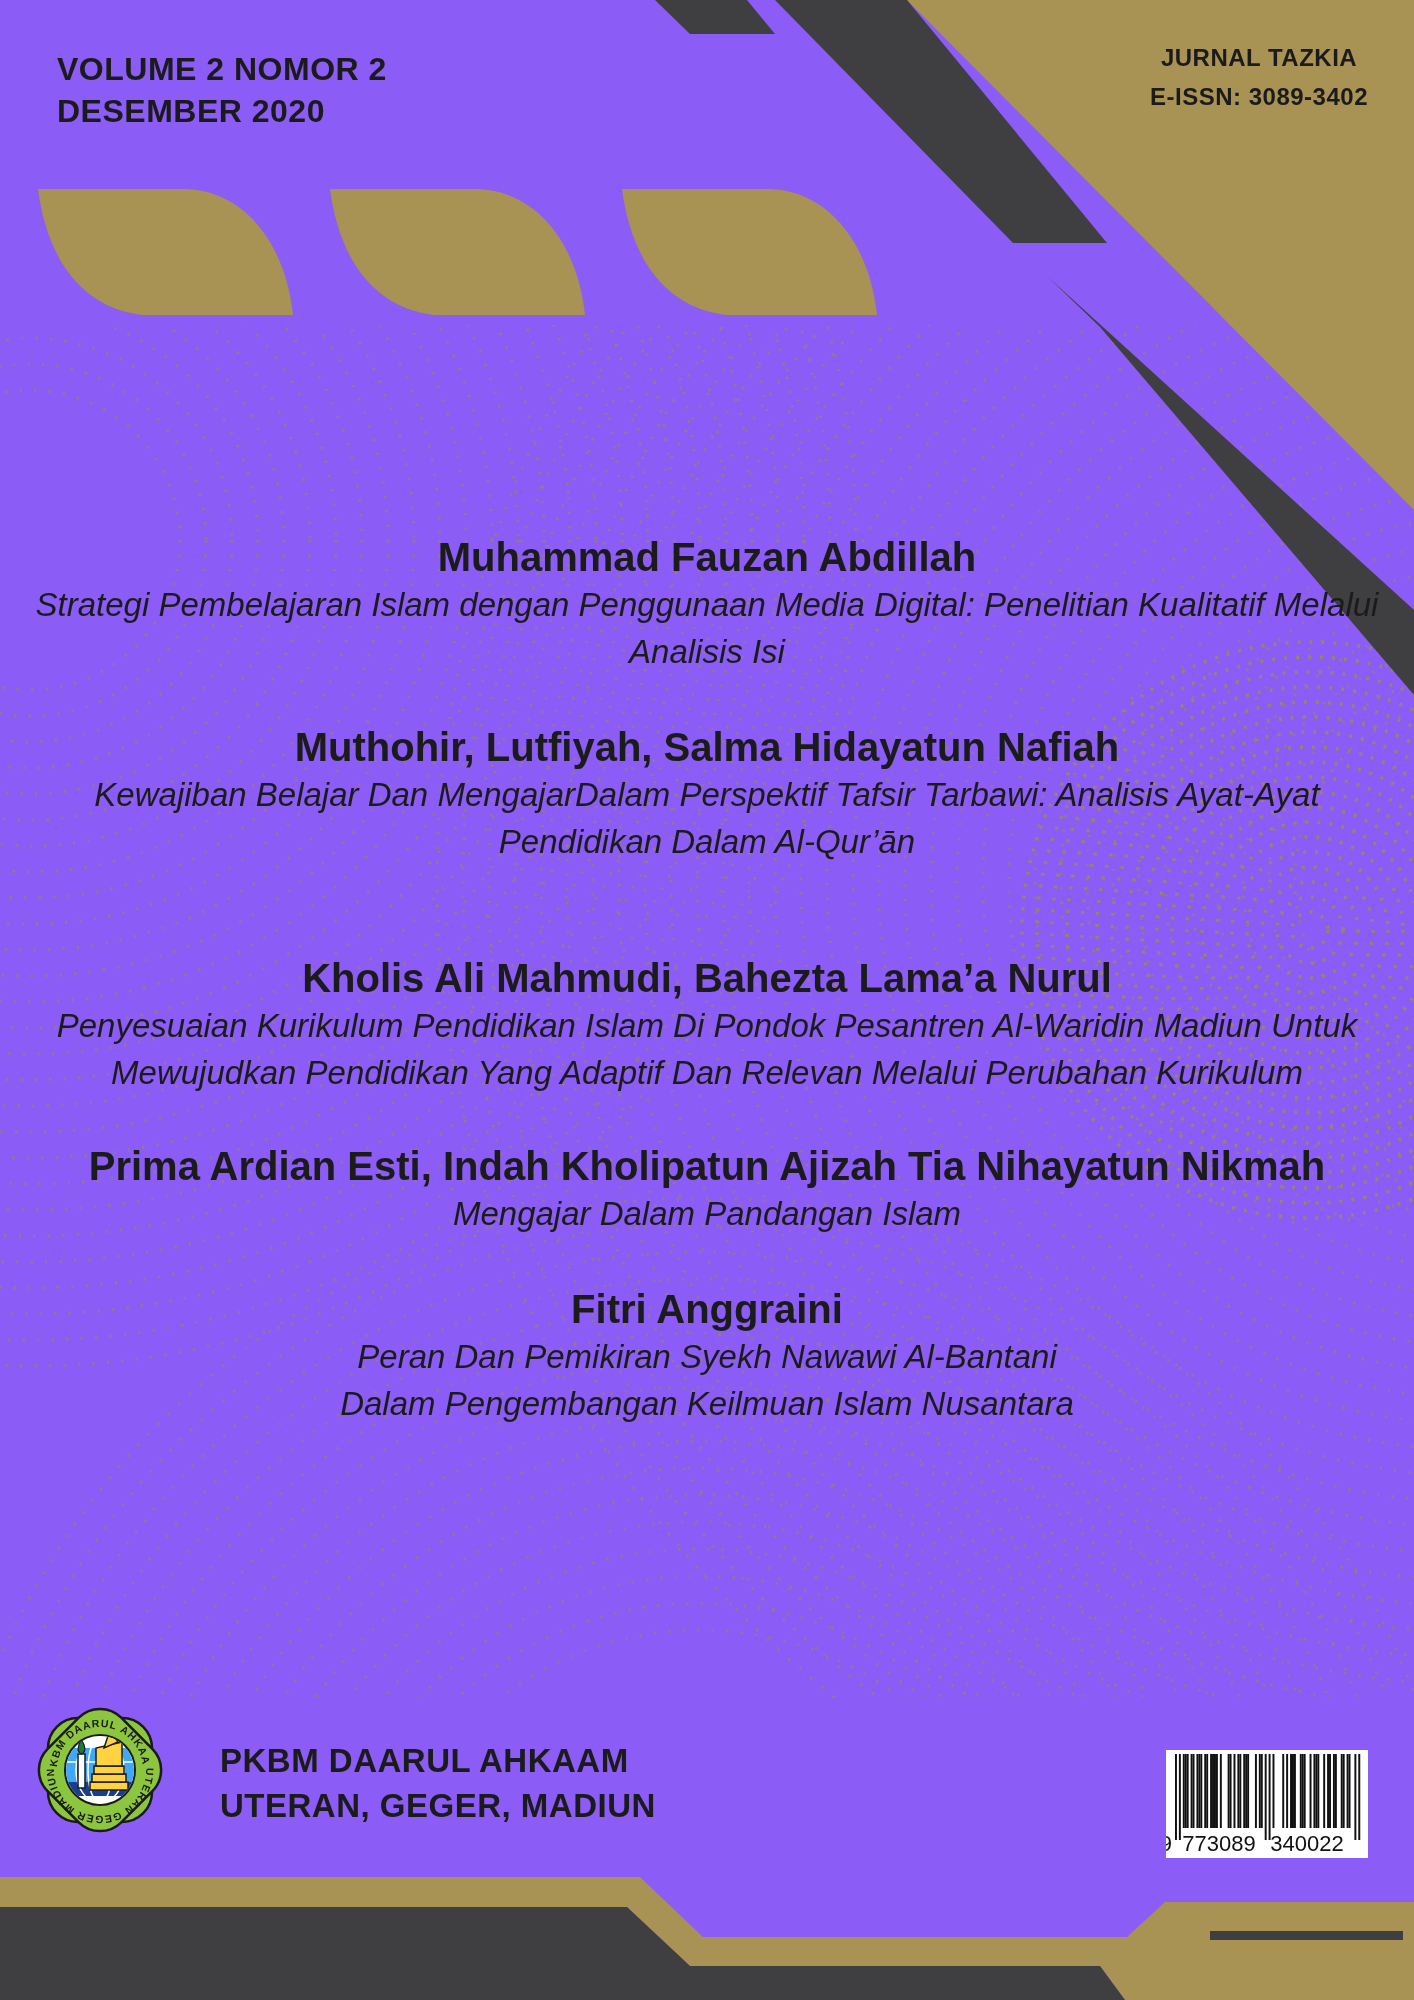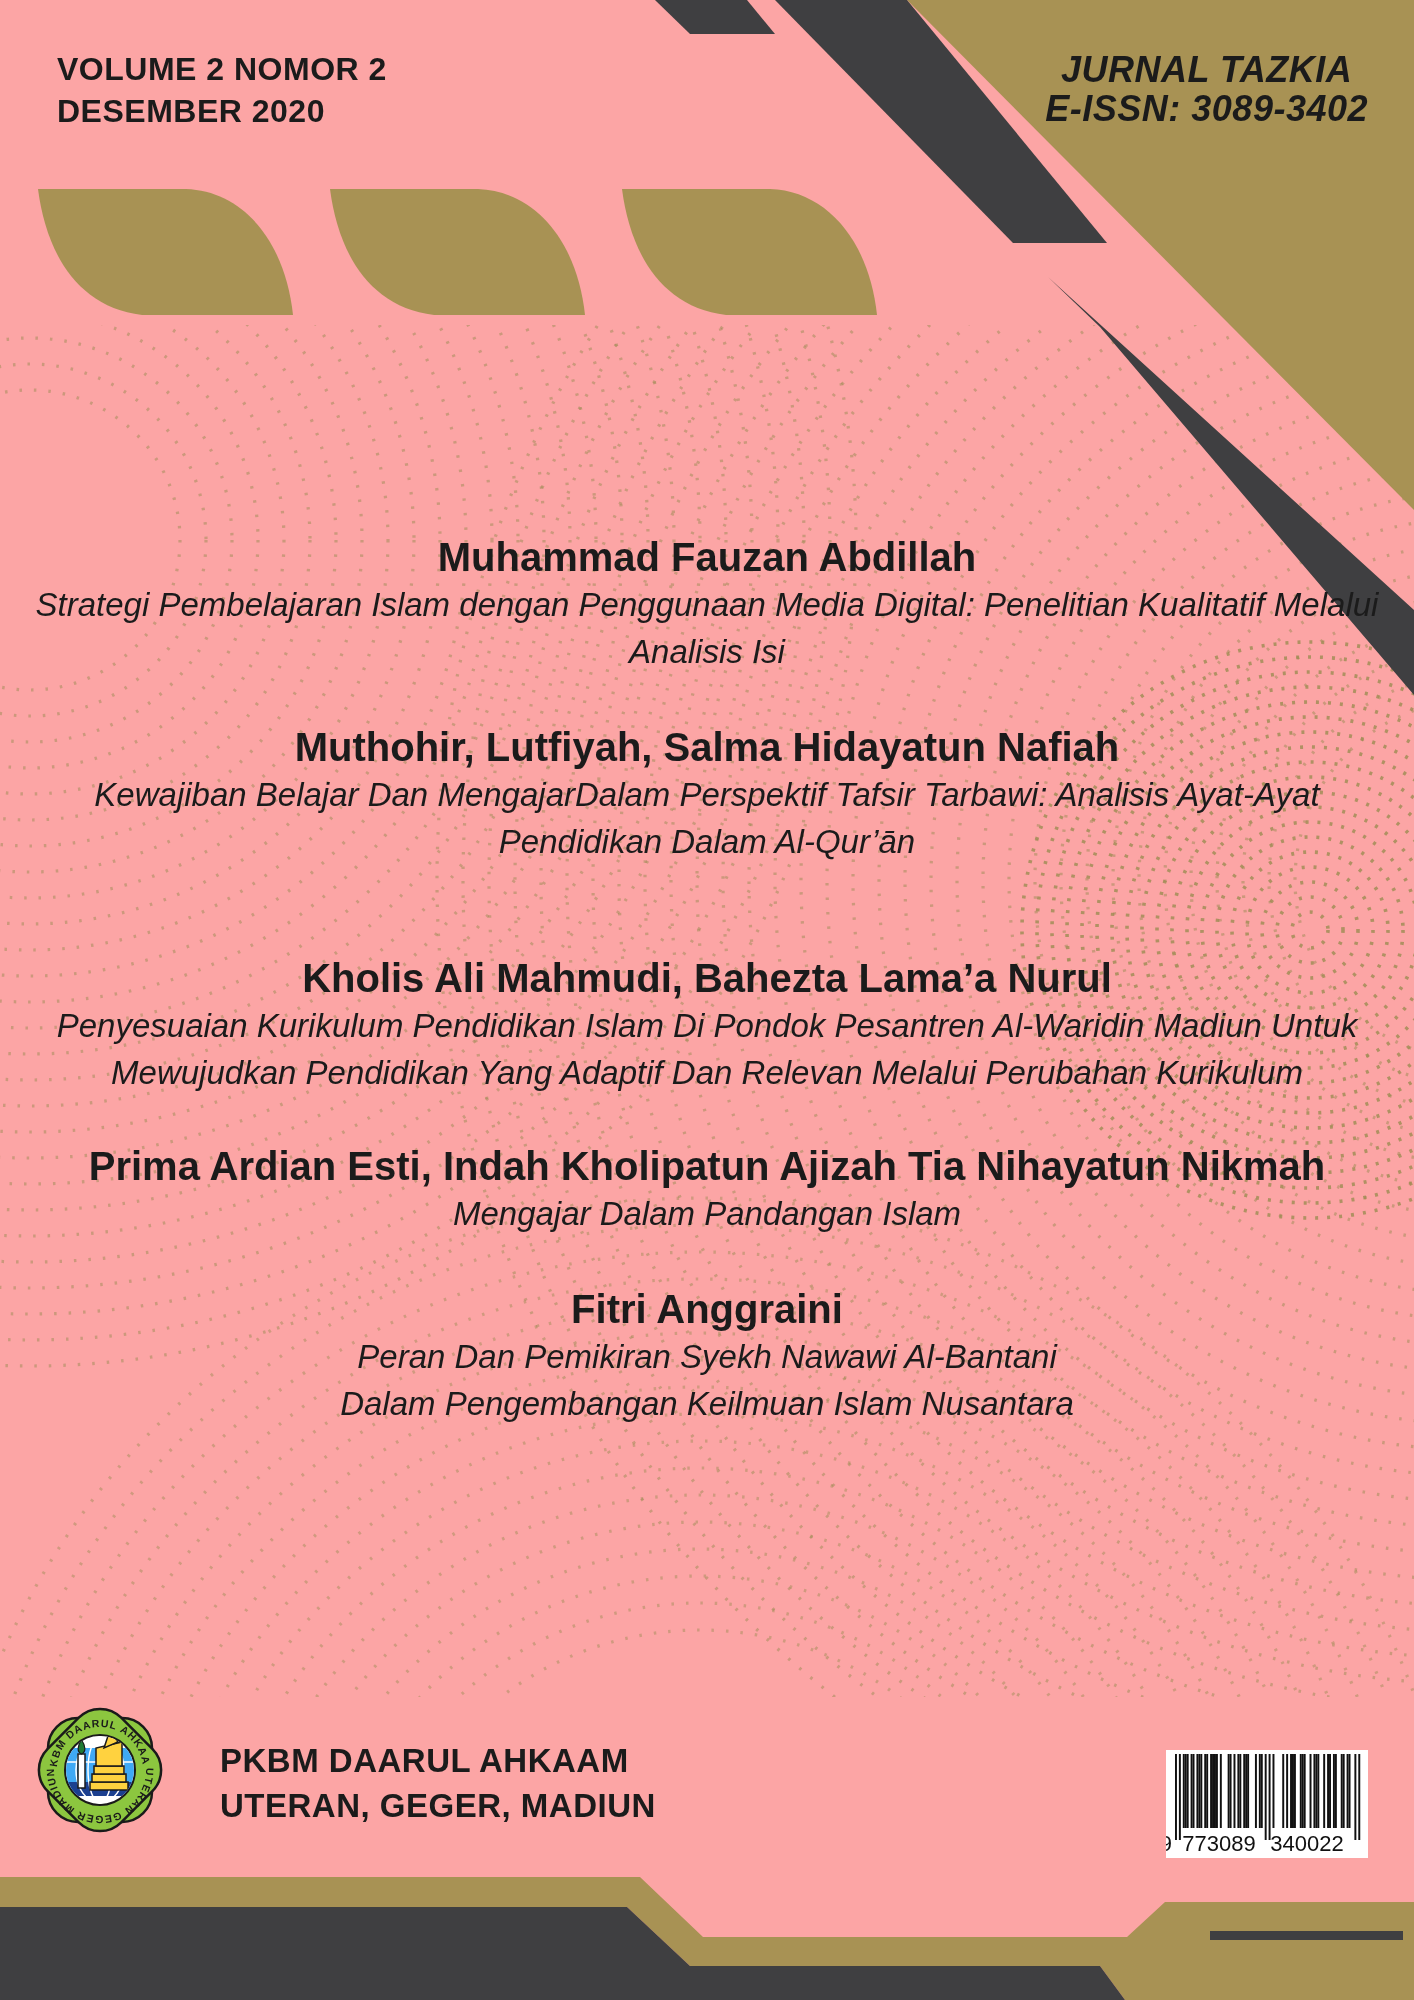--- a/index.html
+++ b/index.html
@@ -1,27 +1,27 @@
 <!DOCTYPE html>
 <html><head>
 <meta charset="utf-8">
 <style>
   html,body{margin:0;padding:0;background:#888;}
   .page{
     position:relative;width:1414px;height:2000px;margin:0 auto;
-    background:#fca5a5;overflow:hidden;
+    background:#8b5cf6;overflow:hidden;
     font-family:"Liberation Sans", sans-serif;color:#1b1b1b;
   }
   svg.layer{position:absolute;left:0;top:0;width:1414px;height:2000px;pointer-events:none;}
   .z0{z-index:0}.z1{z-index:1}.z2{z-index:2}
 
   .hdr-left{position:absolute;left:57px;top:48px;z-index:3;
     font-weight:700;font-size:32px;line-height:42px;letter-spacing:.5px;}
-  .hdr-right{position:absolute;right:46px;top:50px;z-index:3;text-align:center;
-    font-weight:700;font-size:36px;line-height:39px;letter-spacing:.5px;font-style:italic;}
+  .hdr-right{position:absolute;right:46px;top:38px;z-index:3;text-align:center;
+    font-weight:700;font-size:24px;line-height:39px;letter-spacing:.5px;}
 
   .articles{position:absolute;left:0;top:0;width:1414px;z-index:2;}
   .article{position:absolute;left:0;width:1414px;text-align:center;}
   .article .line{white-space:nowrap;line-height:47px;height:47px;}
   .article .authors .line{font-weight:700;font-size:40px;letter-spacing:0;}
   .article .title .line{font-style:italic;font-size:33px;font-weight:400;}
 
   .publisher{position:absolute;left:220px;top:1738px;z-index:3;
     font-weight:700;font-size:33px;line-height:45px;letter-spacing:.5px;}
 

